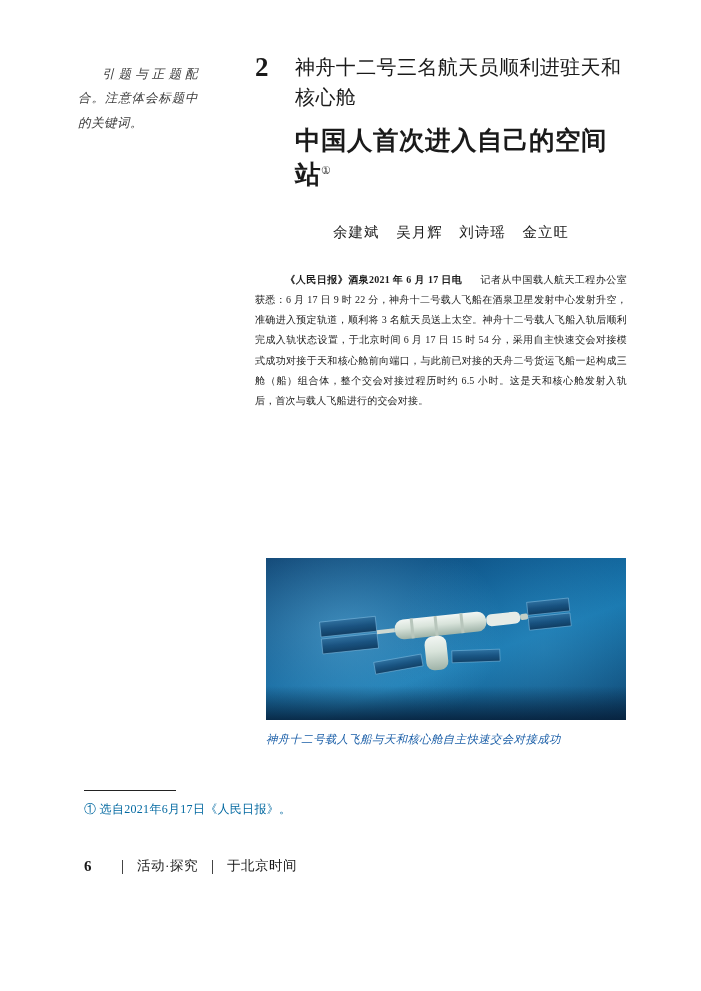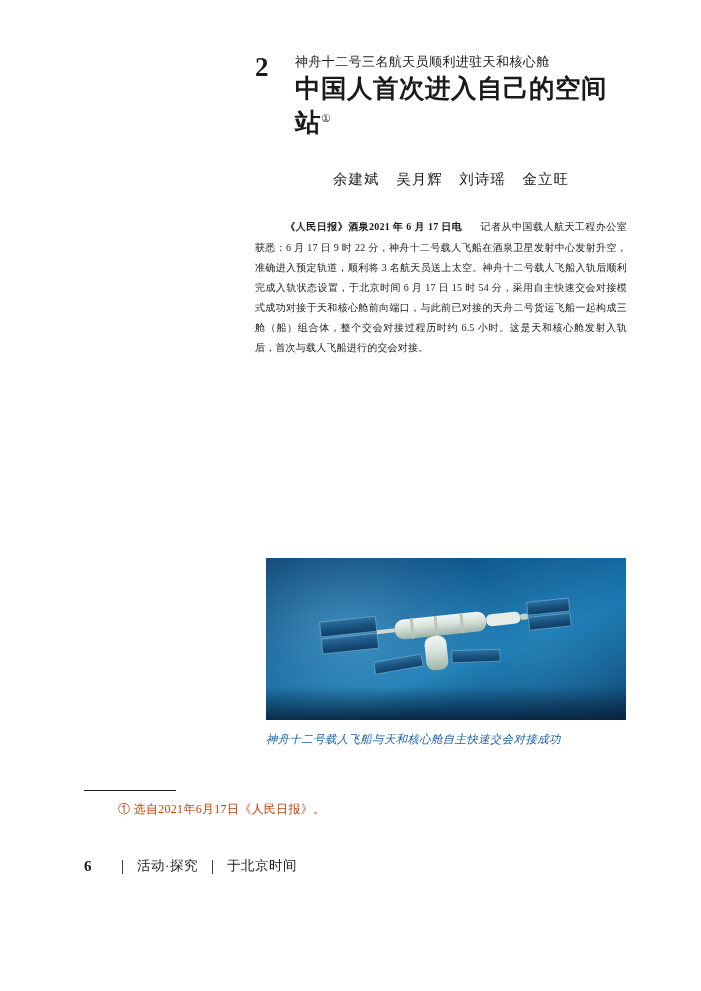--- a/index.html
+++ b/index.html
@@ -52,29 +52,29 @@
     line-height: 1;
     width: 40px;
     flex: 0 0 40px;
     padding-top: 2px;
     font-family: "Liberation Serif", "DejaVu Serif", serif;
   }
   .art-titles {
     flex: 1 1 auto;
   }
   .art-kicker {
-    font-size: 13px;
+    font-size: 20px;
     line-height: 1.5;
     letter-spacing: 0.4px;
   }
   .art-title {
     font-size: 25.5px;
     font-weight: bold;
     line-height: 1.35;
-    margin-top: 0;
+    margin-top: 12px;
     letter-spacing: 0.5px;
   }
   .fn-ref {
     font-size: 11px;
     vertical-align: super;
     font-weight: normal;
   }
   .byline {
     margin-top: 30px;
     text-align: center;
@@ -154,22 +154,21 @@
     width: 92px;
     height: 1px;
     background: #222;
   }
   .footnote {
     position: absolute;
     left: 84px;
     top: 801px;
     font-size: 12px;
     letter-spacing: 0.3px;
-    color: #c2410c;
-    margin-left: 34px;
+    color: #0369a1;
   }
 
   
   .footer {
     position: absolute;
     left: 84px;
     top: 857px;
     display: flex;
     align-items: center;
     font-size: 13.5px;
@@ -188,20 +187,21 @@
     margin: 0 14px;
     position: relative;
     top: 1px;
   }
 </style>
 </head>
 <body>
 
 <div class="page">
 
+  <div class="margin-note note-1">引题与正题配合。注意体会标题中的关键词。</div>
 
   <div class="article">
     <div class="art-head">
       <div class="art-num">2</div>
       <div class="art-titles">
         <div class="art-kicker">神舟十二号三名航天员顺利进驻天和核心舱</div>
         <div class="art-title"><span>中国人首次进入自己的空间站</span><span class="fn-ref">①</span></div>
       </div>
     </div>
 

